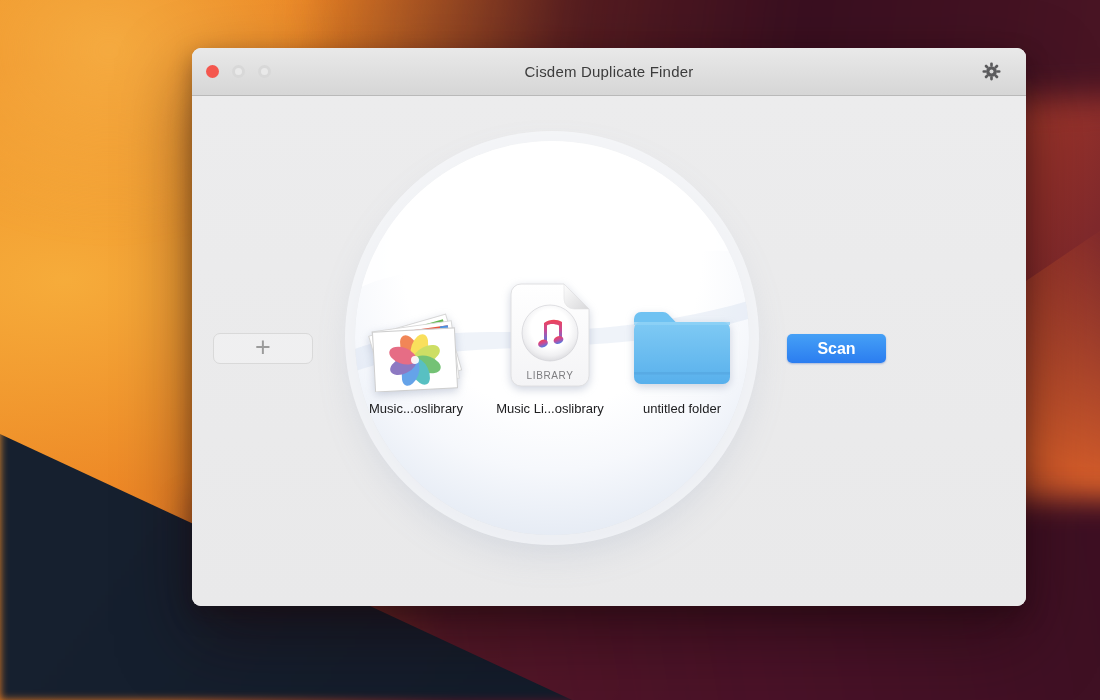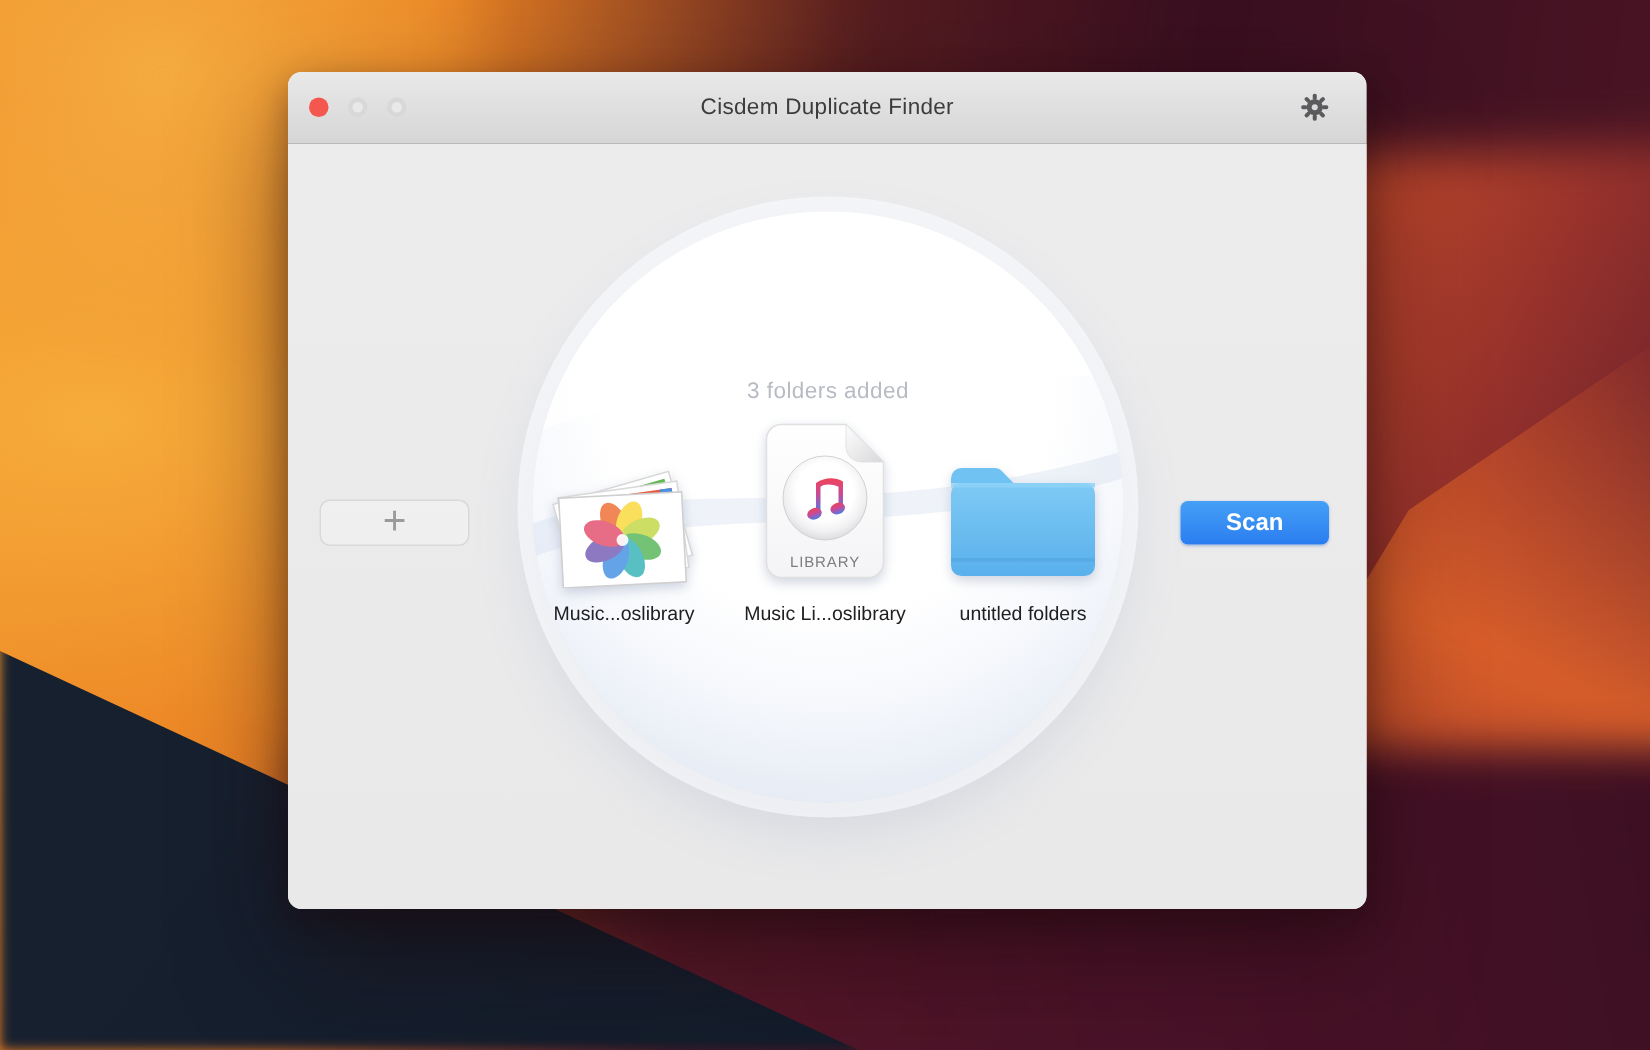--- a/index.html
+++ b/index.html
@@ -26,21 +26,21 @@
     clip-path:polygon(100% 0,100% 72%,6% 100%,52% 30%);
     filter:blur(7px);}
   .wp-bottom-maroon{position:absolute;left:180px;right:-40px;bottom:-40px;height:240px;
     background:linear-gradient(80deg, rgba(62,15,35,0) 0%, rgba(74,18,40,.92) 28%, #4a1228 60%, #3c0f22 100%);
     filter:blur(14px);}
   .wp-navy{position:absolute;inset:0;
     background:linear-gradient(125deg,#16202f 30%,#101826 100%);
     clip-path:polygon(0 62%, 52% 100%, 0 100%);
     filter:blur(4px);}
   
-  .window{position:absolute;left:192px;top:48px;width:719px;height:558px;border-radius:9px;
+  .window{position:absolute;left:192px;top:48px;width:834px;height:558px;border-radius:9px;
     background:#ebebec;
     box-shadow:0 30px 70px rgba(25,8,12,.5), 0 8px 22px rgba(25,8,12,.35);}
   .titlebar{position:absolute;left:0;top:0;right:0;height:47px;border-radius:9px 9px 0 0;
     background:linear-gradient(#e9e9e9,#d6d6d6);
     border-bottom:1px solid #b9b9b9;
     display:flex;align-items:center;justify-content:center;}
   .traffic{position:absolute;left:14px;top:0;height:47px;display:flex;align-items:center;gap:13px;}
   .light{width:13px;height:13px;border-radius:50%;box-sizing:border-box;}
   .light-close{background:#f4574e;}
   .light-dim{background:#e9e9e9;border:3px solid #d8d8d8;}
@@ -116,21 +116,20 @@
 
   <div class="content">
 
     <div class="circle">
       <svg class="waves" width="394" height="394" viewBox="0 0 394 394">
         <path d="M-5,152 C70,108 150,150 230,136 C300,124 360,96 400,118 L400,-5 L-5,-5 Z" fill="#ffffff" opacity="0.75"></path>
         <path d="M-5,210 C90,172 210,214 400,158 L400,176 C240,224 110,190 -5,232 Z" fill="#c7d3e8" opacity="0.28"></path>
       </svg>
     </div>
 
-    <div class="status">3 folders added</div>
 
     <div class="item item-1">
       <div class="icon-box">
         <svg width="96" height="86" viewBox="0 0 96 86">
           <g transform="rotate(-16 48 50)">
             <rect x="8" y="18" width="80" height="58" fill="#ffffff" stroke="#d6d6d6"></rect>
             <rect x="12" y="22" width="72" height="12" fill="#62b84f"></rect>
           </g>
           <g transform="rotate(-8 48 52)">
             <rect x="8" y="20" width="80" height="58" fill="#ffffff" stroke="#d8d8d8"></rect>
@@ -203,21 +202,21 @@
               <stop offset="0" stop-color="#7fcaf4"></stop>
                 <stop offset="1" stop-color="#58b0ec"></stop>
             </linearGradient>
           </defs>
           <path d="M8,28 v-5 a7,7 0 0 1 7,-7 h22 a7,7 0 0 1 5,2.1 l7.6,7.9 h-41.6 z" fill="#6fc2f2"></path>
           <rect x="8" y="26" width="96" height="62" rx="7" fill="url(#folderGrad)"></rect>
           <rect x="8" y="26" width="96" height="3" fill="#8ed2f6" opacity="0.8"></rect>
           <rect x="8" y="76" width="96" height="2.5" fill="#3c82be" opacity="0.18"></rect>
         </svg>
       </div>
-      <div class="item-label">untitled folders</div>
+      <div class="item-label">untitled folder</div>
     </div>
 
     <div class="add-btn">
       <span>+</span>
     </div>
 
     <button class="scan-btn">
       <span>Scan</span>
     </button>
 

